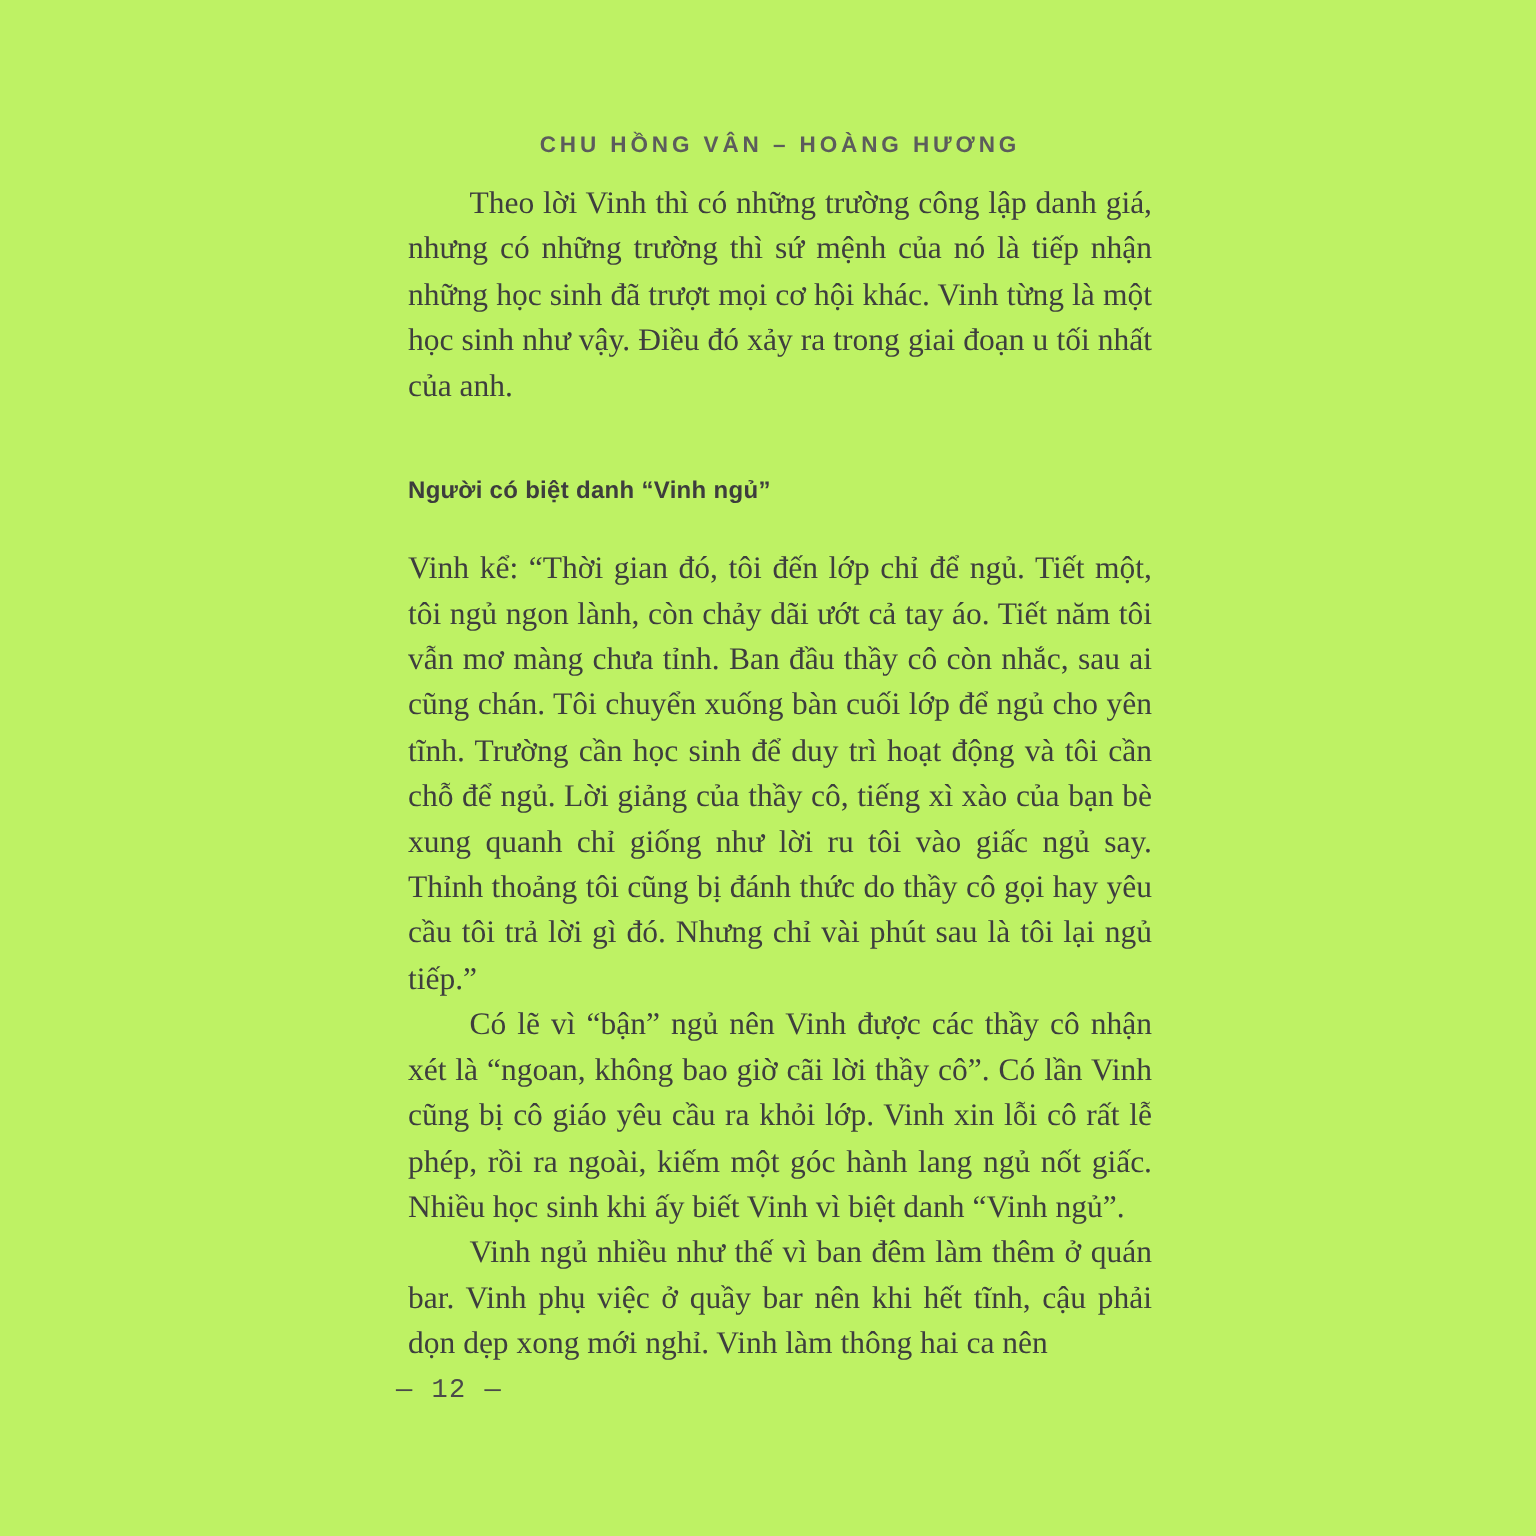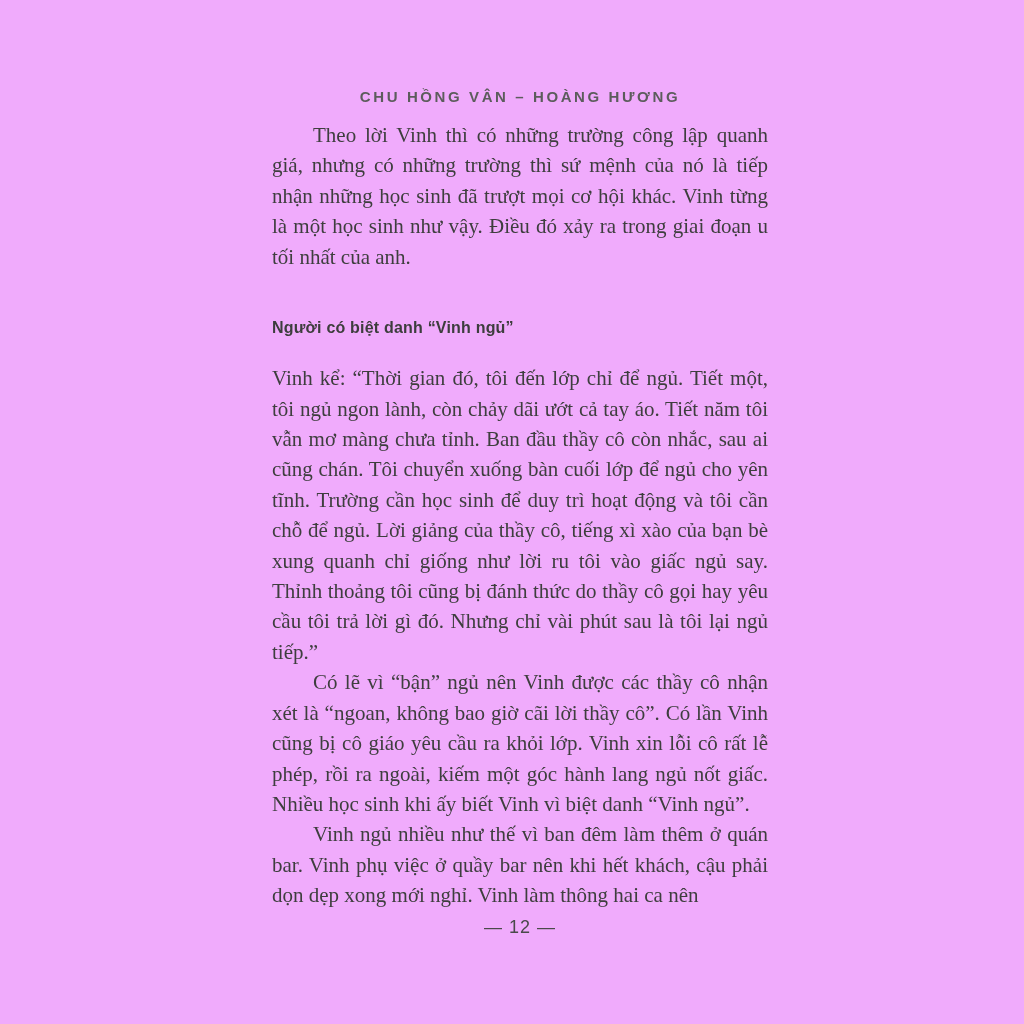--- a/index.html
+++ b/index.html
@@ -4,21 +4,21 @@
 <style>
   html, body {
     margin: 0;
     padding: 0;
     background: #ffffff;
   }
   .book-page {
     position: relative;
     width: 1024px;
     height: 1024px;
-    background: #f0abfc;
+    background: #bef264;
     overflow: hidden;
     font-family: "Liberation Serif", serif;
   }
   .running-header {
     position: absolute;
     left: 264px;
     top: 88px;
     width: 512px;
     text-align: center;
     font-family: "Liberation Sans", sans-serif;
@@ -56,43 +56,42 @@
     text-align: left;
     text-indent: 0;
     line-height: 1.2;
     letter-spacing: 0.2px;
   }
   .page-number {
     position: absolute;
     left: 264px;
     top: 917px;
     width: 512px;
-    text-align: center;
-    font-family: Liberation Sans, sans-serif;
+    font-family: Liberation Mono, monospace;
     font-size: 18px;
     letter-spacing: 1px;
     color: #4a4a4a;
   }
 </style>
 </head>
 <body>
 
 <div class="book-page">
 
   <div class="running-header">CHU HỒNG VÂN – HOÀNG HƯƠNG</div>
 
   <div class="text-column">
 
-    <p>Theo lời Vinh thì có những trường công lập quanh giá, nhưng có những trường thì sứ mệnh của nó là tiếp nhận những học sinh đã trượt mọi cơ hội khác. Vinh từng là một học sinh như vậy. Điều đó xảy ra trong giai đoạn u tối nhất của anh.</p>
+    <p>Theo lời Vinh thì có những trường công lập danh giá, nhưng có những trường thì sứ mệnh của nó là tiếp nhận những học sinh đã trượt mọi cơ hội khác. Vinh từng là một học sinh như vậy. Điều đó xảy ra trong giai đoạn u tối nhất của anh.</p>
 
     <h2 class="section-heading">Người có biệt danh “Vinh ngủ”</h2>
 
     <p class="no-indent">Vinh kể: “Thời gian đó, tôi đến lớp chỉ để ngủ. Tiết một, tôi ngủ ngon lành, còn chảy dãi ướt cả tay áo. Tiết năm tôi vẫn mơ màng chưa tỉnh. Ban đầu thầy cô còn nhắc, sau ai cũng chán. Tôi chuyển xuống bàn cuối lớp để ngủ cho yên tĩnh. Trường cần học sinh để duy trì hoạt động và tôi cần chỗ để ngủ. Lời giảng của thầy cô, tiếng xì xào của bạn bè xung quanh chỉ giống như lời ru tôi vào giấc ngủ say. Thỉnh thoảng tôi cũng bị đánh thức do thầy cô gọi hay yêu cầu tôi trả lời gì đó. Nhưng chỉ vài phút sau là tôi lại ngủ tiếp.”</p>
 
     <p>Có lẽ vì “bận” ngủ nên Vinh được các thầy cô nhận xét là “ngoan, không bao giờ cãi lời thầy cô”. Có lần Vinh cũng bị cô giáo yêu cầu ra khỏi lớp. Vinh xin lỗi cô rất lễ phép, rồi ra ngoài, kiếm một góc hành lang ngủ nốt giấc. Nhiều học sinh khi ấy biết Vinh vì biệt danh “Vinh ngủ”.</p>
 
-    <p>Vinh ngủ nhiều như thế vì ban đêm làm thêm ở quán bar. Vinh phụ việc ở quầy bar nên khi hết khách, cậu phải dọn dẹp xong mới nghỉ. Vinh làm thông hai ca nên</p>
+    <p>Vinh ngủ nhiều như thế vì ban đêm làm thêm ở quán bar. Vinh phụ việc ở quầy bar nên khi hết tĩnh, cậu phải dọn dẹp xong mới nghỉ. Vinh làm thông hai ca nên</p>
 
   </div>
 
   <div class="page-number">— 12 —</div>
 
 </div>
 
 </body></html>

